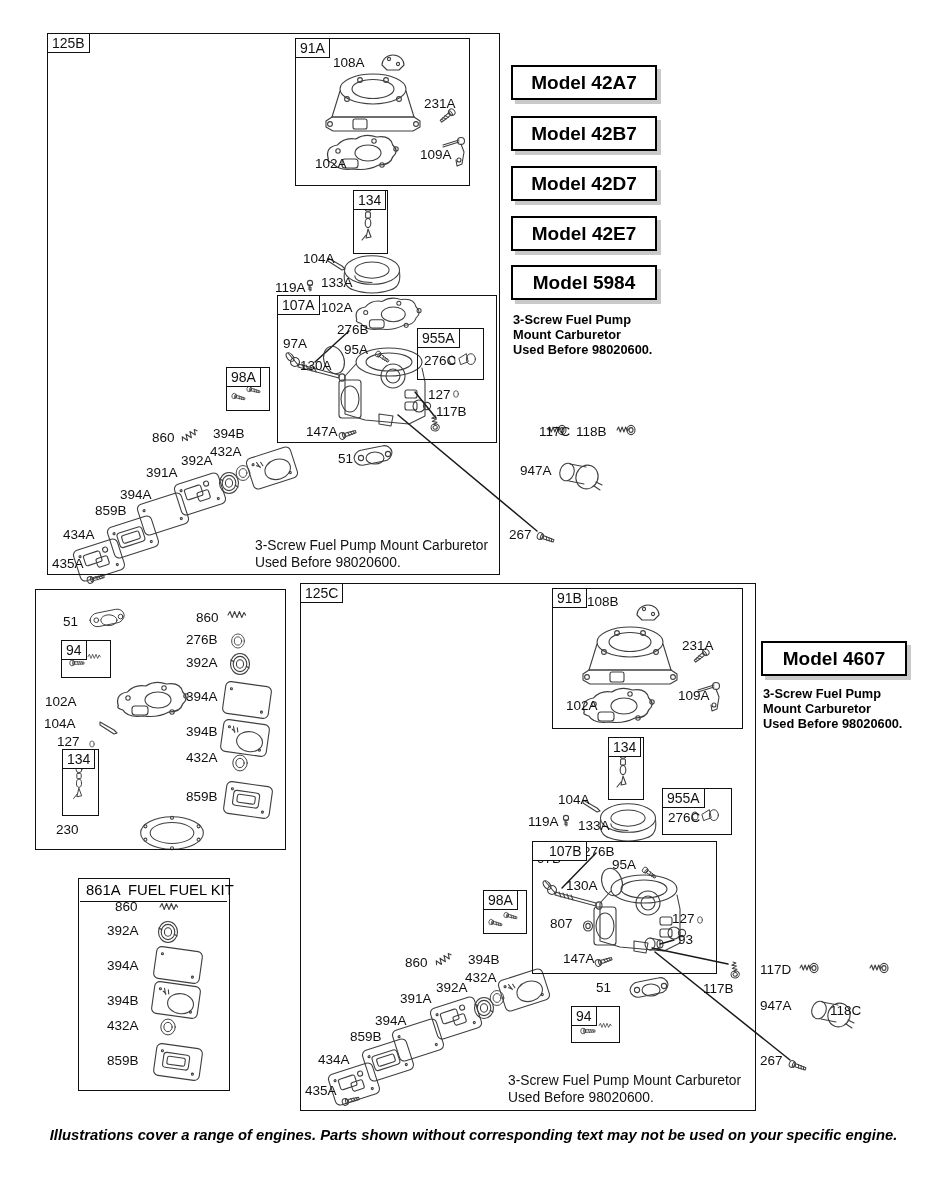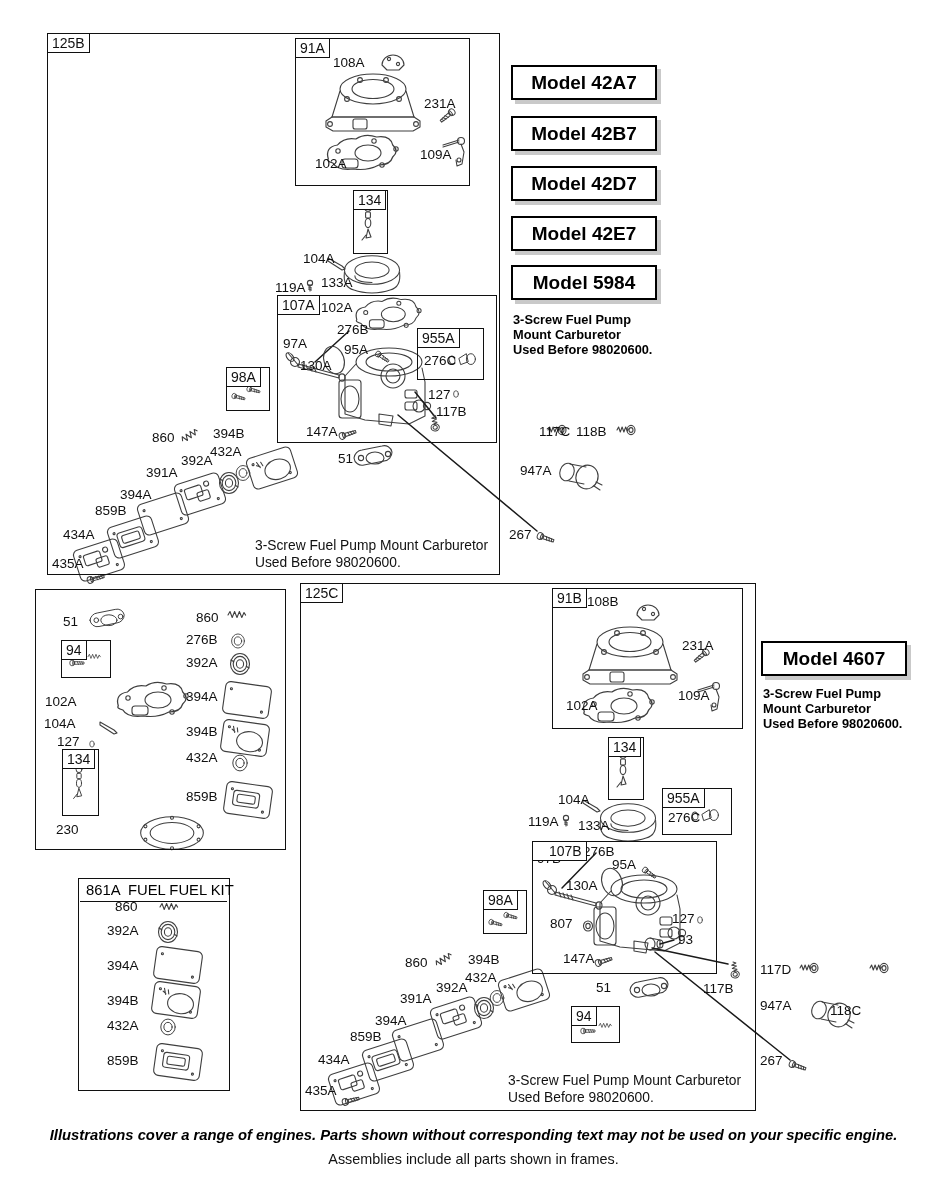--- a/index.html
+++ b/index.html
@@ -462,14 +462,13 @@
       <span class="pl" style="left: 350px; top: 1029px;">859B</span>
       <span class="pl" style="left: 318px; top: 1052px;">434A</span>
       <span class="pl" style="left: 305px; top: 1083px;">435A</span>
       <span class="pl" style="left: 760px; top: 962px;">117D</span>
       <span class="pl" style="left: 830px; top: 962px; margin-top: 41px;">118C</span>
       <span class="pl" style="left: 760px; top: 998px;">947A</span>
       <span class="pl" style="left: 760px; top: 1053px;">267</span>
     </div>
 
   <div class="footer1" style="top:1127px;text-align:center;">Illustrations cover a range of engines. Parts shown without corresponding text may not be used on your specific engine.</div>
-  <div class="footer2" style="top:1151px;">Assemblies include all parts shown in frames.</div>
 </div>
 
 </body></html>

